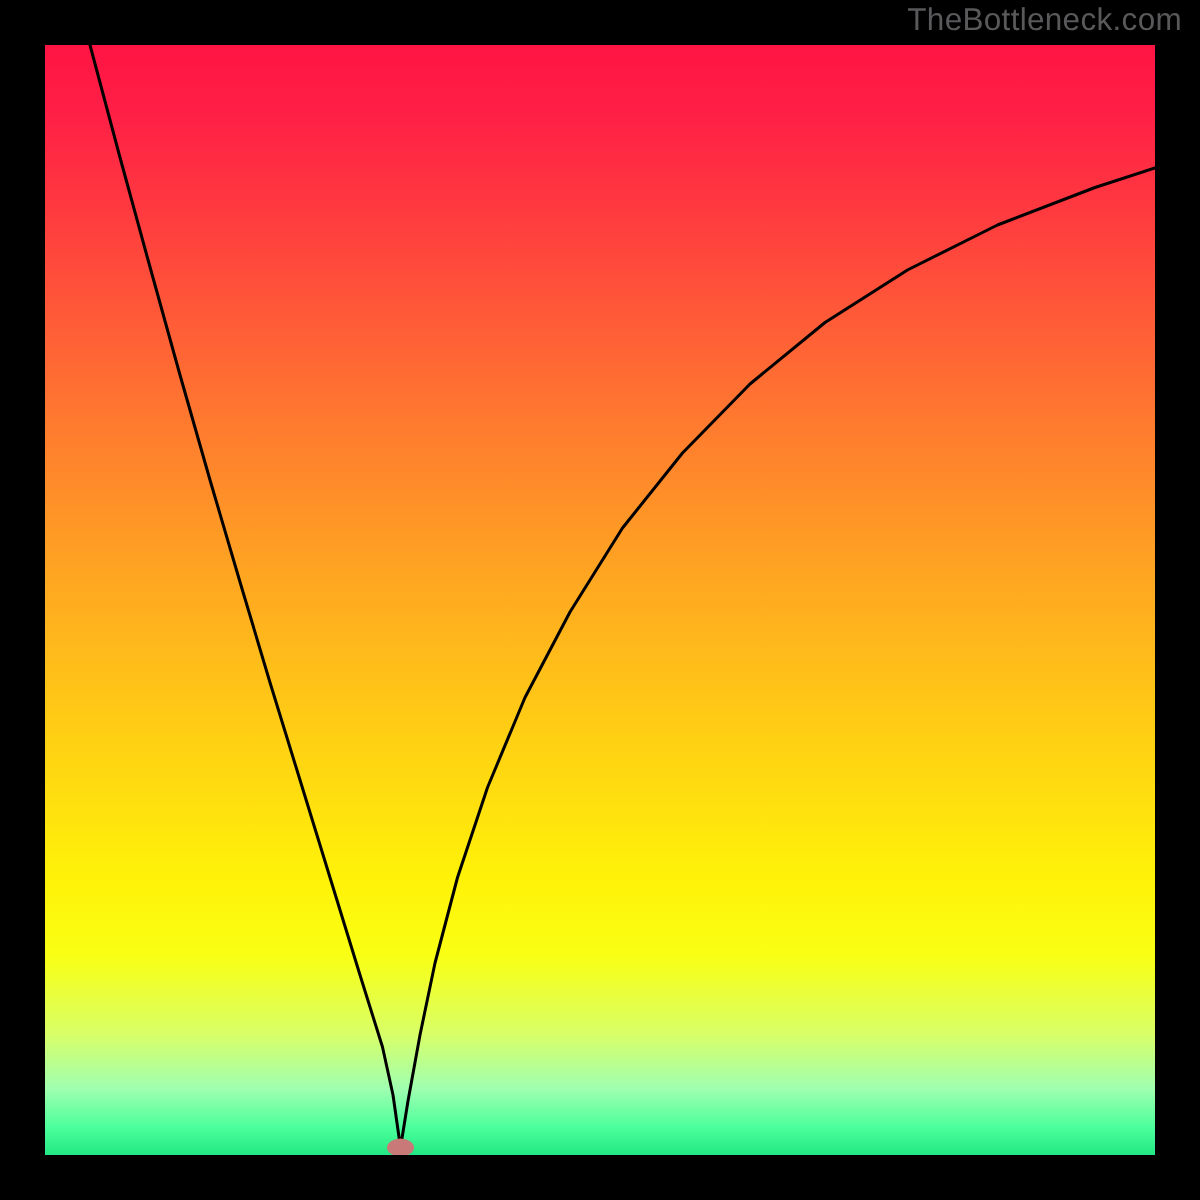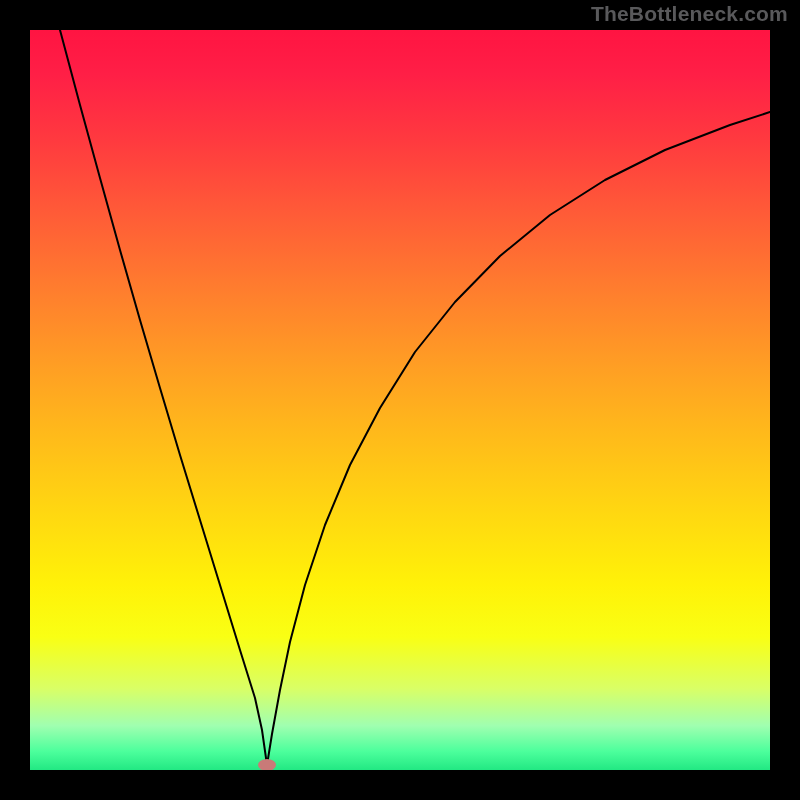--- a/index.html
+++ b/index.html
@@ -16,21 +16,21 @@
     width: 800px;
     height: 800px;
     background: #000;
   }
   .watermark {
     position: absolute;
     top: 2px;
     right: 12px;
     color: #59595b;
     font-size: 21px;
-    font-weight: 700;
+    font-weight: 400;
     letter-spacing: 0.2px;
     z-index: 10;
   }
   .plot-area {
     position: absolute;
     left: 30px;
     top: 30px;
     width: 740px;
     height: 740px;
     overflow: hidden;

